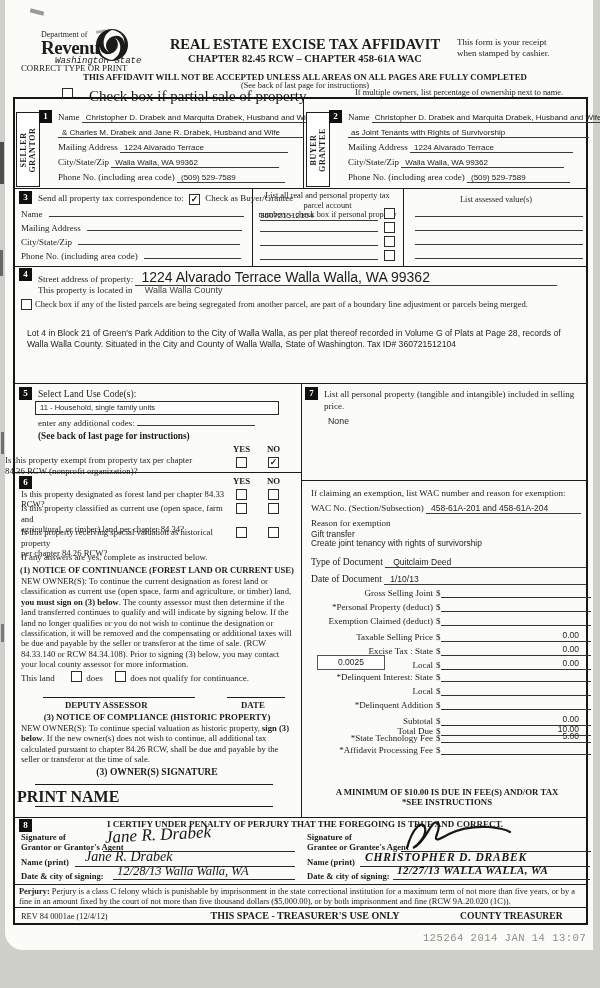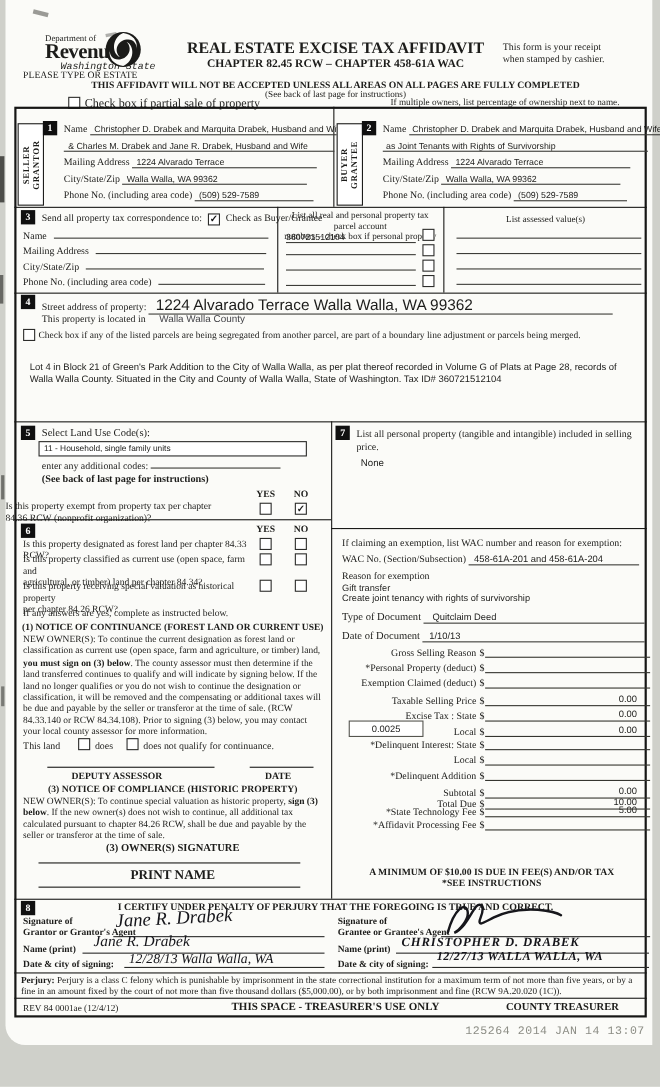--- a/index.html
+++ b/index.html
@@ -44,25 +44,25 @@
     <path d="M17 2 C7 6 6 20 14 24 C8 18 12 9 20 8 C26 7 30 12 29 17 C31 9 25 3 17 2 Z" fill="#fbfbf8"></path>
     <path d="M17 32 C27 28 28 14 20 10 C26 16 22 25 14 26 C8 27 4 22 5 17 C3 25 9 31 17 32 Z" fill="#fbfbf8"></path>
   </svg>
 
   <div class="abs b" style="left:130px;top:36px;width:340px;text-align:center;font-size:14.5px;">REAL ESTATE EXCISE TAX AFFIDAVIT</div>
   <div class="abs b" style="left:130px;top:53px;width:340px;text-align:center;font-size:10.5px;">CHAPTER 82.45 RCW – CHAPTER 458-61A WAC</div>
   <div class="abs" style="left:452px;top:37px;width:125px;font-size:9px;line-height:11px;">
     <span>This form is your receipt</span><br>
     <span>when stamped by cashier.</span>
   </div>
-  <div class="abs" style="left:16px;top:63px;font-size:8.8px;">PLEASE TYPE OR ESTATE</div>
+  <div class="abs" style="left:16px;top:63px;font-size:8.8px;">CORRECT TYPE OR PRINT</div>
   <div class="abs b" style="left:0;top:72px;width:600px;text-align:center;font-size:8.8px;">THIS AFFIDAVIT WILL NOT BE ACCEPTED UNLESS ALL AREAS ON ALL PAGES ARE FULLY COMPLETED</div>
   <div class="abs" style="left:0;top:81px;width:600px;text-align:center;font-size:8.3px;">(See back of last page for instructions)</div>
   <span class="cb-abs" style="left:57px;top:88px;"></span>
-  <div class="abs" style="left:72px;top:88px;font-size:11px;text-align:right;">Check box if partial sale of property</div>
+  <div class="abs" style="left:84px;top:88px;font-size:15px;text-align:right;">Check box if partial sale of property</div>
   <div class="abs" style="left:350px;top:88px;font-size:8.4px;">If multiple owners, list percentage of ownership next to name.</div>
 
   <div class="formborder"></div>
   <div class="vline" style="left:298px;top:97px;height:91px;"></div>
   <div class="hline" style="left:8px;top:188px;width:575px;"></div>
   <div class="vline" style="left:247px;top:188px;height:78px;"></div>
   <div class="vline" style="left:398px;top:188px;height:78px;"></div>
   <div class="hline" style="left:8px;top:266px;width:575px;"></div>
   <div class="hline" style="left:8px;top:383px;width:575px;"></div>
   <div class="vline" style="left:296px;top:383px;height:434px;"></div>
@@ -243,21 +243,21 @@
   <div class="abs b" style="left:60px;top:700px;font-size:8.8px;">DEPUTY ASSESSOR</div>
   <div class="abs b" style="left:236px;top:700px;font-size:8.8px;">DATE</div>
 
   <div class="abs b" style="left:12px;top:712px;width:280px;text-align:center;font-size:8.8px;">(3) NOTICE OF COMPLIANCE (HISTORIC PROPERTY)</div>
   <div class="abs para" style="left:16px;top:723px;width:272px;">
     <span>NEW OWNER(S): To continue special valuation as historic property, </span><span class="b">sign (3) below</span><span>. If the new owner(s) does not wish to continue, all additional tax calculated pursuant to chapter 84.26 RCW, shall be due and payable by the seller or transferor at the time of sale.</span>
   </div>
 
   <div class="abs b" style="left:12px;top:766px;width:280px;text-align:center;font-size:9.6px;">(3)  OWNER(S) SIGNATURE</div>
   <div class="hline" style="left:30px;top:784px;width:238px;"></div>
-  <div class="abs b" style="left:12px;top:788px;width:280px;text-align:center;font-size:12px;">PRINT NAME</div>
+  <div class="abs b" style="left:12px;top:788px;width:280px;font-size:16px;">PRINT NAME</div>
   <div class="hline" style="left:30px;top:806px;width:238px;"></div>
 
   <div class="badge" style="left:300px;top:387px;">7</div>
   <div class="abs" style="left:319px;top:388px;width:258px;font-size:9px;line-height:12px;">
     <span>List all  personal property (tangible and intangible) included in selling</span><br>
     <span>price.</span>
   </div>
   <div class="abs sans" style="left:323px;top:416px;font-size:8.8px;">None</div>
 
   <div class="abs" style="left:306px;top:488px;font-size:9px;">If claiming an exemption, list WAC number and reason for exemption:</div>
@@ -272,21 +272,21 @@
   <div class="fieldrow" style="left:306px;top:556px;font-size:9.6px;">
     <span>Type of Document</span>
     <span class="val u" style="padding:0 8px;display:inline-block;min-width:185px;font-size:8.5px;">Quitclaim Deed</span>
   </div>
   <div class="fieldrow" style="left:306px;top:573px;font-size:9.6px;">
     <span>Date of Document</span>
     <span class="val u" style="padding:0 6px;display:inline-block;min-width:190px;font-size:8.5px;">1/10/13</span>
   </div>
 
   <div class="fee-row" style="top:588px;">
-    <span class="fl">Gross Selling Reason</span>
+    <span class="fl">Gross Selling Joint</span>
       <span>$</span>
       <span class="fline"></span>
   </div>
   <div class="fee-row" style="top:602px;">
     <span class="fl">*Personal Property (deduct)</span>
       <span>$</span>
       <span class="fline"></span>
   </div>
   <div class="fee-row" style="top:616px;">
     <span class="fl">Exemption Claimed (deduct)</span>

